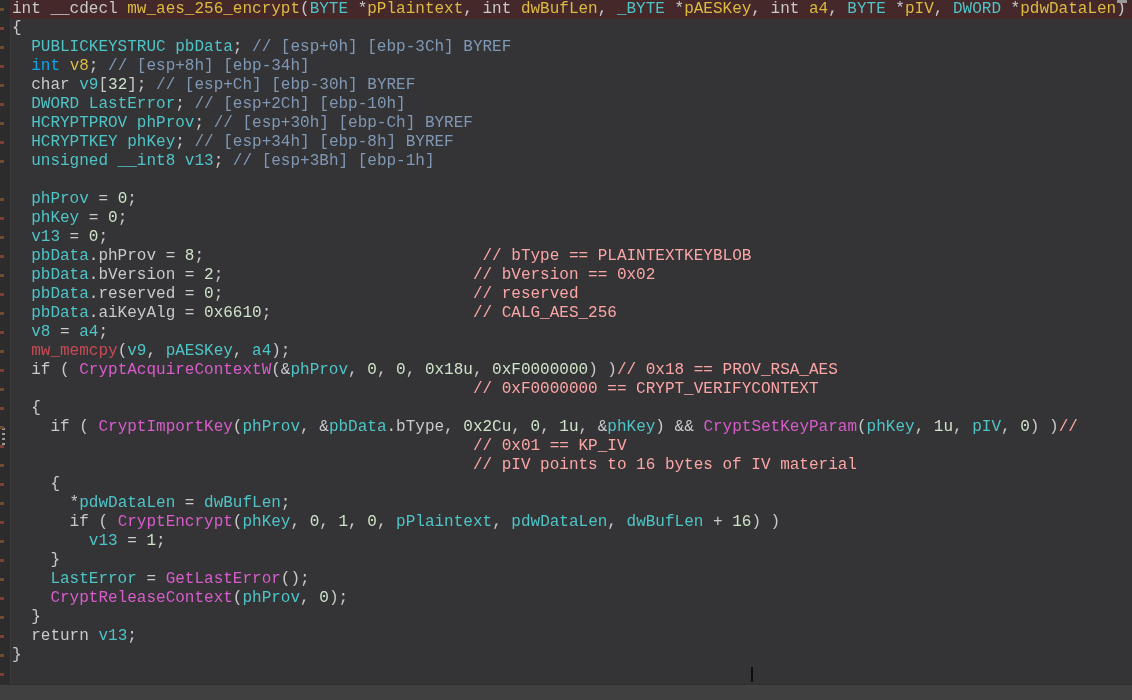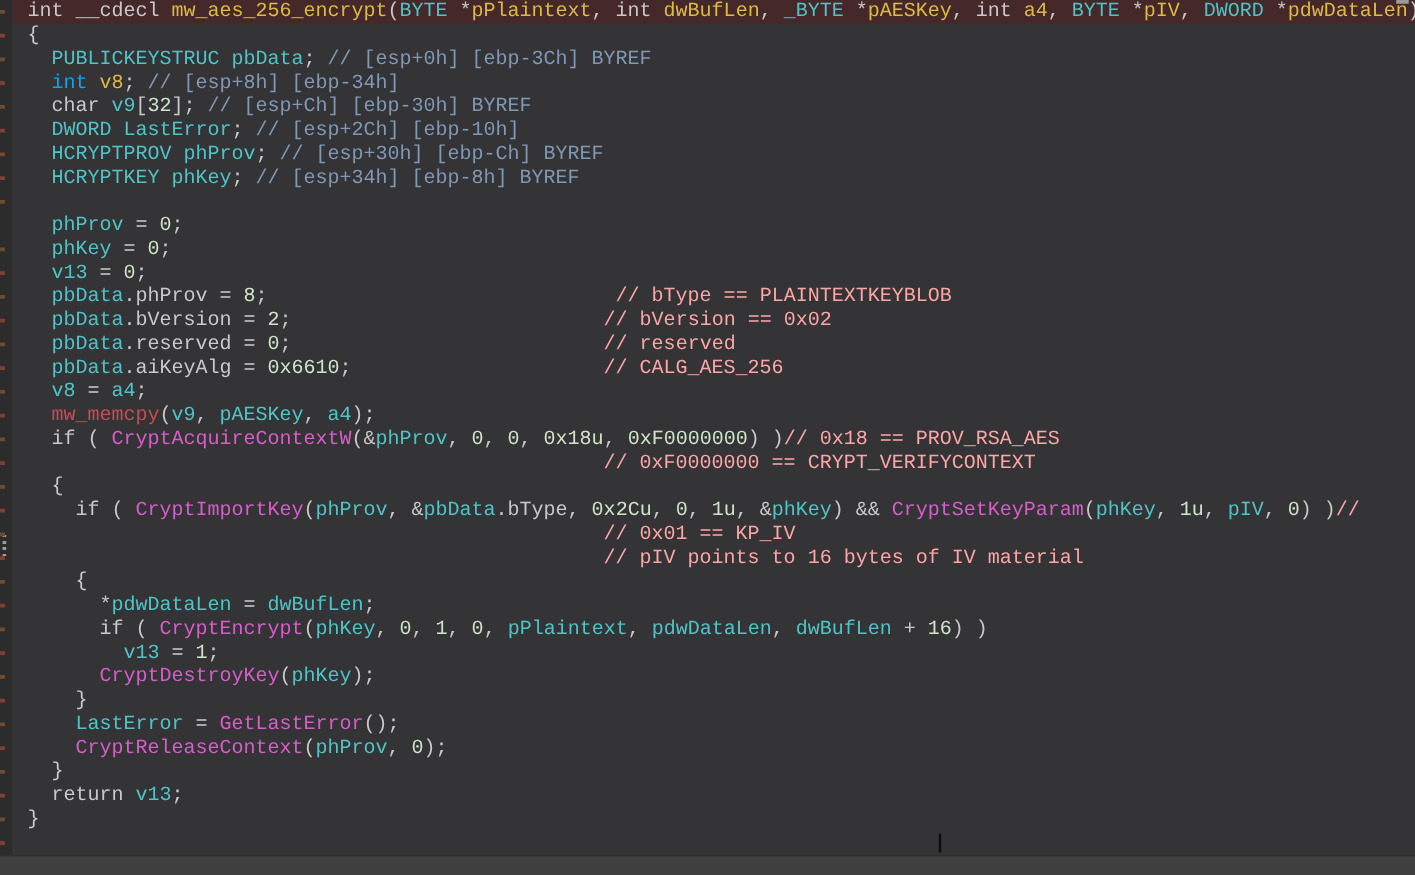--- a/index.html
+++ b/index.html
@@ -17,21 +17,21 @@
     background:#2c2c2c;
     border-right:1px solid #3a3a3a;
   }
   .gtick{position:absolute;left:0;width:4px;height:3px;}
   #gutter-dots{position:absolute;left:2px;top:428px;width:3px;height:20px;
     background:repeating-linear-gradient(#9a9a9a 0 2px, transparent 2px 5px);}
   #code{
     position:absolute;left:10px;top:0;width:1122px;
   }
   .line{
-    height:19px;white-space:pre;padding-left:12px;
+    height:19px;white-space:pre;padding-left:2px;
     position:relative;
   }
   .line.hl{background:#45282a;}
   .tk-w{color:#c9c9c9;}
   .tk-t{color:#4fc4c6;}
   .tk-y{color:#ddba41;}
   .tk-o{color:#0ea5e9;}
   .tk-n{color:#cfe3c8;}
   .tk-c{color:#fca5a5;}
   .tk-a{color:#8098b3;text-align:center;}
@@ -90,41 +90,41 @@
     </div>
   <div id="code">
       <div class="line hl"><span class="tk-w">int __cdecl </span><span class="tk-y">mw_aes_256_encrypt</span><span class="tk-w">(</span><span class="tk-t">BYTE</span><span class="tk-w"> *</span><span class="tk-y">pPlaintext</span><span class="tk-w">, int </span><span class="tk-y">dwBufLen</span><span class="tk-w">, </span><span class="tk-t">_BYTE</span><span class="tk-w"> *</span><span class="tk-y">pAESKey</span><span class="tk-w">, int </span><span class="tk-y">a4</span><span class="tk-w">, </span><span class="tk-t">BYTE</span><span class="tk-w"> *</span><span class="tk-y">pIV</span><span class="tk-w">, </span><span class="tk-t">DWORD</span><span class="tk-w"> *</span><span class="tk-y">pdwDataLen</span><span class="tk-w">)</span></div>
       <div class="line"><span class="tk-w">{</span></div>
       <div class="line"><span class="tk-w">  </span><span class="tk-t">PUBLICKEYSTRUC</span><span class="tk-w"> </span><span class="tk-t">pbData</span><span class="tk-w">; </span><span class="tk-a">// [esp+0h] [ebp-3Ch] BYREF</span></div>
       <div class="line"><span class="tk-w">  </span><span class="tk-o">int</span><span class="tk-w"> </span><span class="tk-y">v8</span><span class="tk-w">; </span><span class="tk-a">// [esp+8h] [ebp-34h]</span></div>
       <div class="line"><span class="tk-w">  char </span><span class="tk-t">v9</span><span class="tk-w">[</span><span class="tk-n">32</span><span class="tk-w">]; </span><span class="tk-a">// [esp+Ch] [ebp-30h] BYREF</span></div>
       <div class="line"><span class="tk-w">  </span><span class="tk-t">DWORD</span><span class="tk-w"> </span><span class="tk-t">LastError</span><span class="tk-w">; </span><span class="tk-a">// [esp+2Ch] [ebp-10h]</span></div>
       <div class="line"><span class="tk-w">  </span><span class="tk-t">HCRYPTPROV</span><span class="tk-w"> </span><span class="tk-t">phProv</span><span class="tk-w">; </span><span class="tk-a">// [esp+30h] [ebp-Ch] BYREF</span></div>
       <div class="line"><span class="tk-w">  </span><span class="tk-t">HCRYPTKEY</span><span class="tk-w"> </span><span class="tk-t">phKey</span><span class="tk-w">; </span><span class="tk-a">// [esp+34h] [ebp-8h] BYREF</span></div>
+      <div class="line"><span class="tk-w">  </span><span class="tk-t">unsigned __int8</span><span class="tk-w"> </span><span class="tk-t">v13</span><span class="tk-w">; </span><span class="tk-a">// [esp+3Bh] [ebp-1h]</span></div>
       <div class="line"></div>
       <div class="line"><span class="tk-w">  </span><span class="tk-t">phProv</span><span class="tk-w"> = </span><span class="tk-n">0</span><span class="tk-w">;</span></div>
       <div class="line"><span class="tk-w">  </span><span class="tk-t">phKey</span><span class="tk-w"> = </span><span class="tk-n">0</span><span class="tk-w">;</span></div>
       <div class="line"><span class="tk-w">  </span><span class="tk-t">v13</span><span class="tk-w"> = </span><span class="tk-n">0</span><span class="tk-w">;</span></div>
       <div class="line"><span class="tk-w">  </span><span class="tk-t">pbData</span><span class="tk-w">.phProv = </span><span class="tk-n">8</span><span class="tk-w">;                             </span><span class="tk-c">// bType == PLAINTEXTKEYBLOB</span></div>
       <div class="line"><span class="tk-w">  </span><span class="tk-t">pbData</span><span class="tk-w">.bVersion = </span><span class="tk-n">2</span><span class="tk-w">;                          </span><span class="tk-c">// bVersion == 0x02</span></div>
       <div class="line"><span class="tk-w">  </span><span class="tk-t">pbData</span><span class="tk-w">.reserved = </span><span class="tk-n">0</span><span class="tk-w">;                          </span><span class="tk-c">// reserved</span></div>
       <div class="line"><span class="tk-w">  </span><span class="tk-t">pbData</span><span class="tk-w">.aiKeyAlg = </span><span class="tk-n">0x6610</span><span class="tk-w">;                     </span><span class="tk-c">// CALG_AES_256</span></div>
       <div class="line"><span class="tk-w">  </span><span class="tk-t">v8</span><span class="tk-w"> = </span><span class="tk-t">a4</span><span class="tk-w">;</span></div>
       <div class="line"><span class="tk-w">  </span><span class="tk-f">mw_memcpy</span><span class="tk-w">(</span><span class="tk-t">v9</span><span class="tk-w">, </span><span class="tk-t">pAESKey</span><span class="tk-w">, </span><span class="tk-t">a4</span><span class="tk-w">);</span></div>
       <div class="line"><span class="tk-w">  if ( </span><span class="tk-i">CryptAcquireContextW</span><span class="tk-w">(&amp;</span><span class="tk-t">phProv</span><span class="tk-w">, </span><span class="tk-n">0</span><span class="tk-w">, </span><span class="tk-n">0</span><span class="tk-w">, </span><span class="tk-n">0x18u</span><span class="tk-w">, </span><span class="tk-n">0xF0000000</span><span class="tk-w">) )</span><span class="tk-c">// 0x18 == PROV_RSA_AES</span></div>
       <div class="line"><span class="tk-w">                                                </span><span class="tk-c">// 0xF0000000 == CRYPT_VERIFYCONTEXT</span></div>
       <div class="line"><span class="tk-w">  {</span></div>
       <div class="line"><span class="tk-w">    if ( </span><span class="tk-i">CryptImportKey</span><span class="tk-w">(</span><span class="tk-t">phProv</span><span class="tk-w">, &amp;</span><span class="tk-t">pbData</span><span class="tk-w">.bType, </span><span class="tk-n">0x2Cu</span><span class="tk-w">, </span><span class="tk-n">0</span><span class="tk-w">, </span><span class="tk-n">1u</span><span class="tk-w">, &amp;</span><span class="tk-t">phKey</span><span class="tk-w">) &amp;&amp; </span><span class="tk-i">CryptSetKeyParam</span><span class="tk-w">(</span><span class="tk-t">phKey</span><span class="tk-w">, </span><span class="tk-n">1u</span><span class="tk-w">, </span><span class="tk-t">pIV</span><span class="tk-w">, </span><span class="tk-n">0</span><span class="tk-w">) )</span><span class="tk-c">//</span></div>
       <div class="line"><span class="tk-w">                                                </span><span class="tk-c">// 0x01 == KP_IV</span></div>
       <div class="line"><span class="tk-w">                                                </span><span class="tk-c">// pIV points to 16 bytes of IV material</span></div>
       <div class="line"><span class="tk-w">    {</span></div>
       <div class="line"><span class="tk-w">      *</span><span class="tk-t">pdwDataLen</span><span class="tk-w"> = </span><span class="tk-t">dwBufLen</span><span class="tk-w">;</span></div>
       <div class="line"><span class="tk-w">      if ( </span><span class="tk-i">CryptEncrypt</span><span class="tk-w">(</span><span class="tk-t">phKey</span><span class="tk-w">, </span><span class="tk-n">0</span><span class="tk-w">, </span><span class="tk-n">1</span><span class="tk-w">, </span><span class="tk-n">0</span><span class="tk-w">, </span><span class="tk-t">pPlaintext</span><span class="tk-w">, </span><span class="tk-t">pdwDataLen</span><span class="tk-w">, </span><span class="tk-t">dwBufLen</span><span class="tk-w"> + </span><span class="tk-n">16</span><span class="tk-w">) )</span></div>
       <div class="line"><span class="tk-w">        </span><span class="tk-t">v13</span><span class="tk-w"> = </span><span class="tk-n">1</span><span class="tk-w">;</span></div>
-      <div class="line"><span class="tk-w">      </span><span class="tk-i">CryptDestroyKey</span><span class="tk-w">(</span><span class="tk-t">phKey</span><span class="tk-w">);</span></div>
       <div class="line"><span class="tk-w">    }</span></div>
       <div class="line"><span class="tk-w">    </span><span class="tk-t">LastError</span><span class="tk-w"> = </span><span class="tk-i">GetLastError</span><span class="tk-w">();</span></div>
       <div class="line"><span class="tk-w">    </span><span class="tk-i">CryptReleaseContext</span><span class="tk-w">(</span><span class="tk-t">phProv</span><span class="tk-w">, </span><span class="tk-n">0</span><span class="tk-w">);</span></div>
       <div class="line"><span class="tk-w">  }</span></div>
       <div class="line"><span class="tk-w">  return </span><span class="tk-t">v13</span><span class="tk-w">;</span></div>
       <div class="line"><span class="tk-w">}</span></div>
     </div>
   <div id="caret" style="left: 751px; top: 667px;"></div>
   <div id="bottom-strip"></div>
   <div id="top-right-notch"></div>

